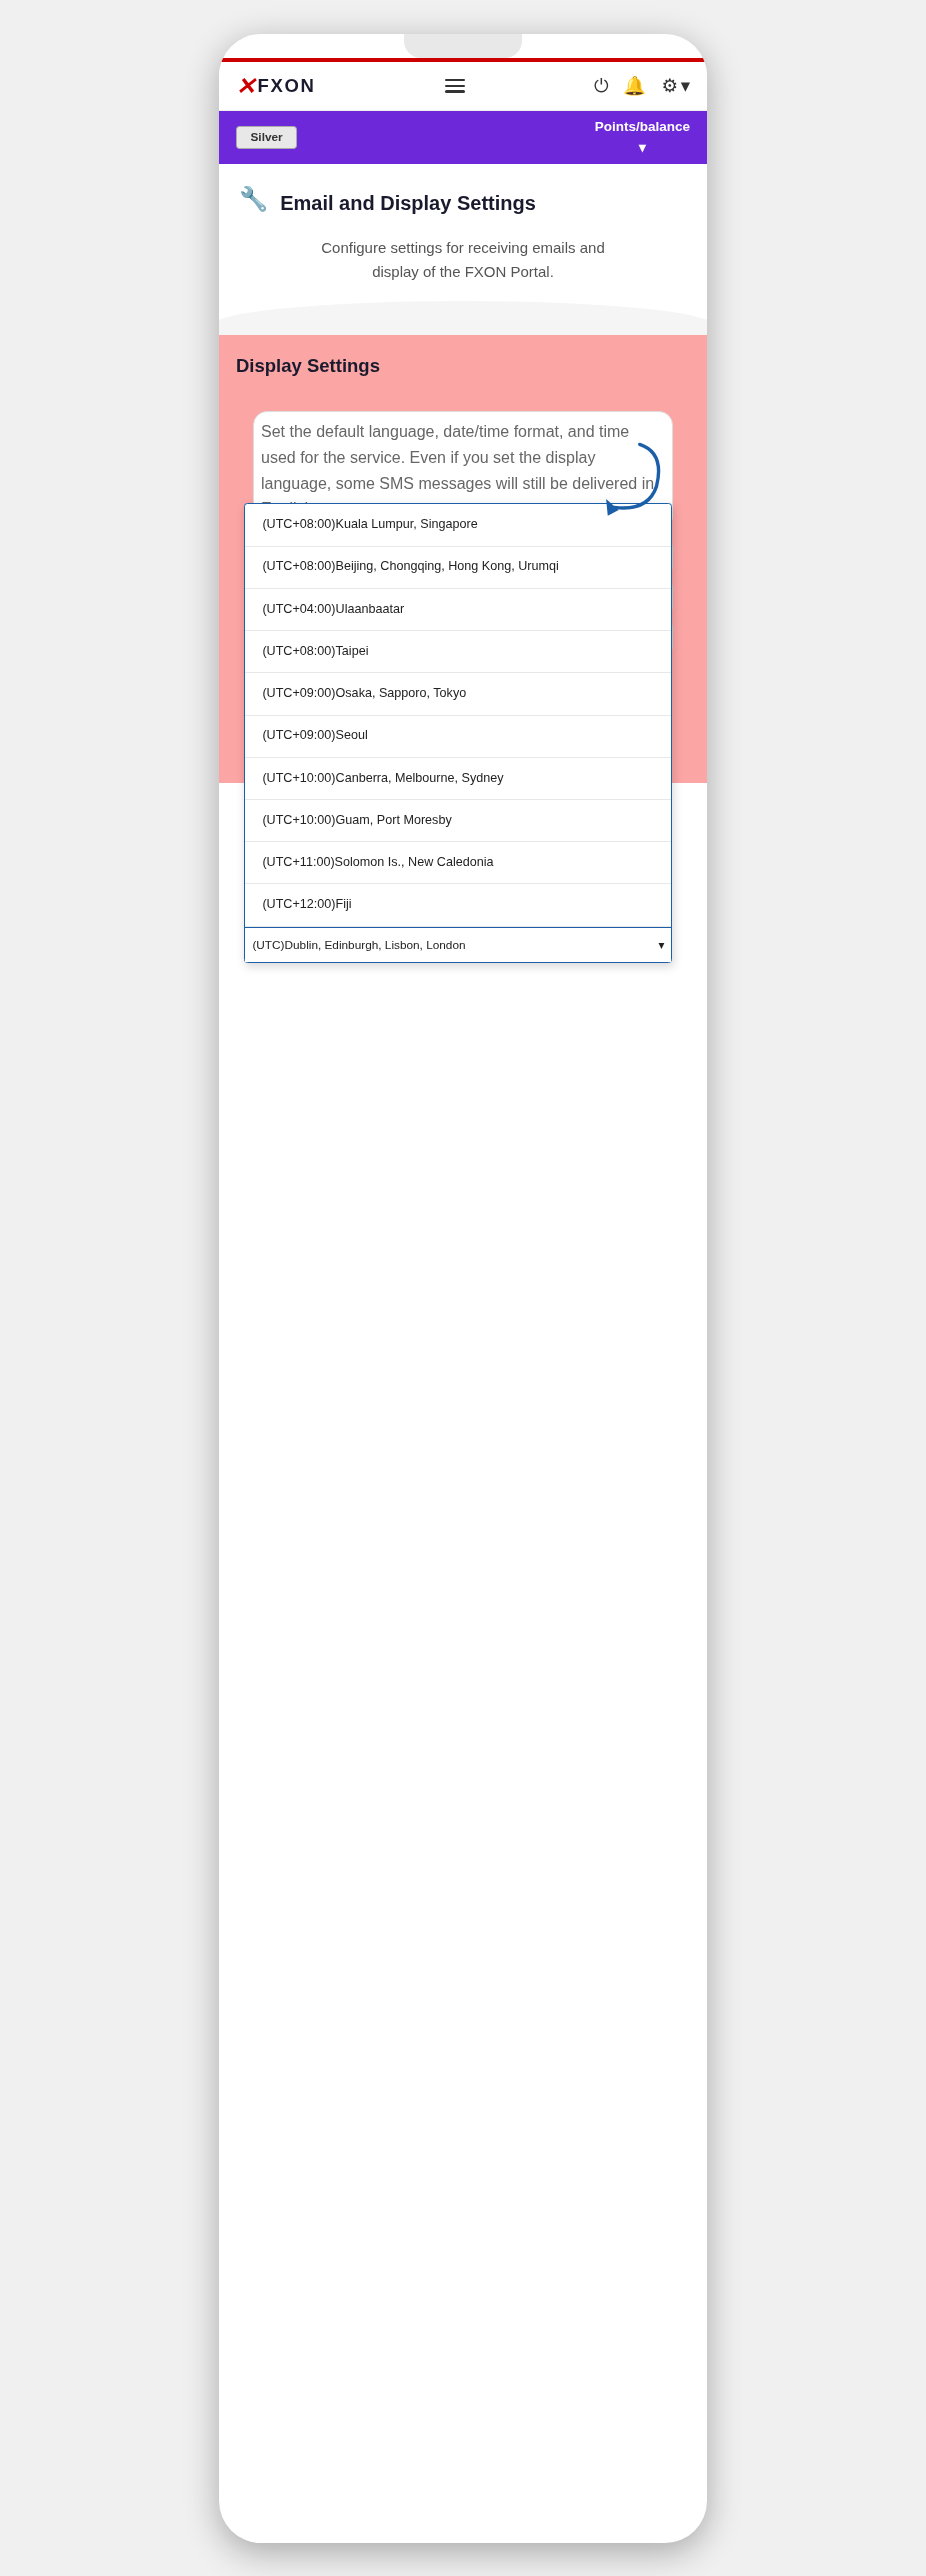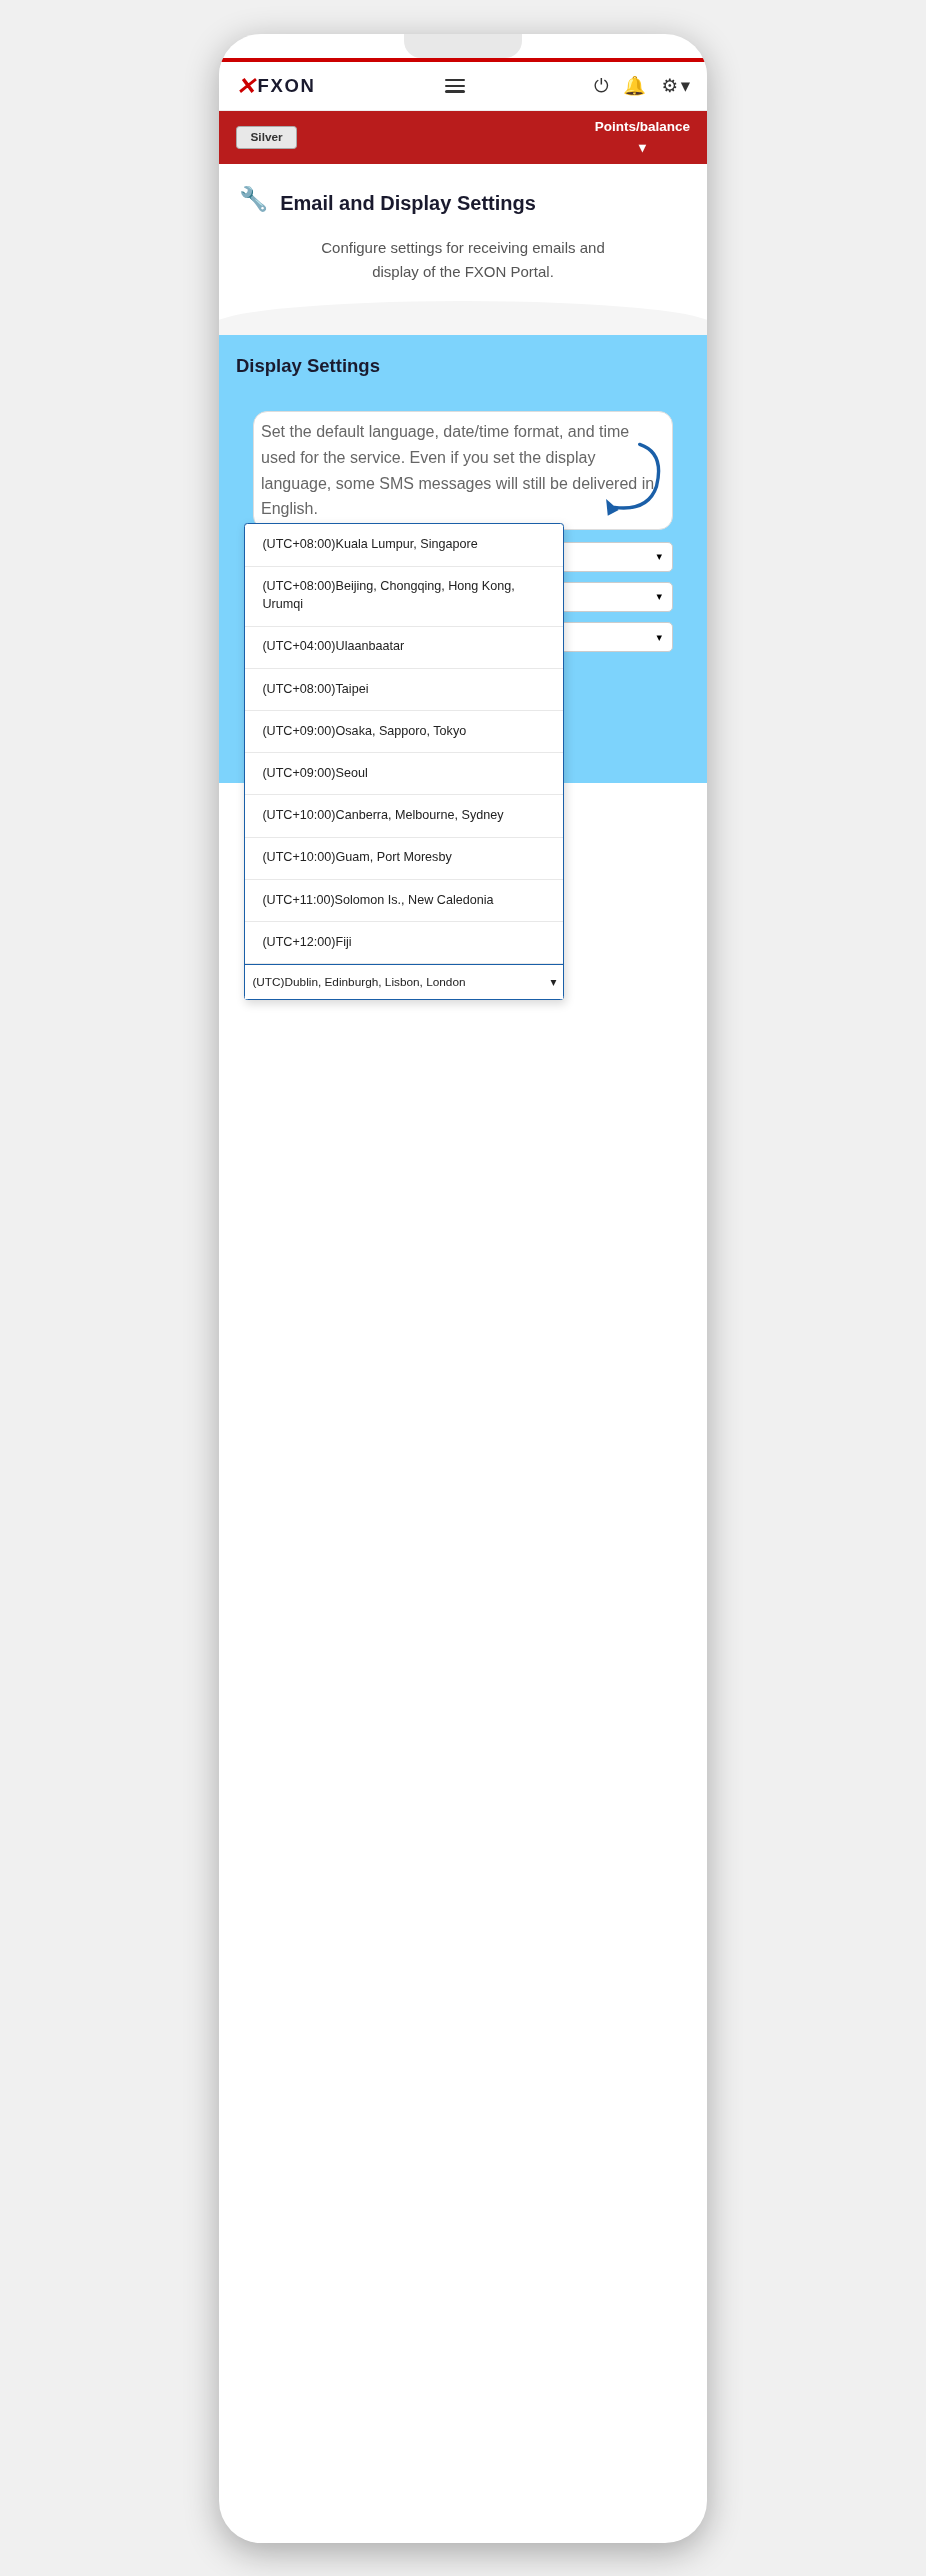--- a/index.html
+++ b/index.html
@@ -99,21 +99,21 @@
     .hamburger-lines span {
       display: block;
       width: 20px;
       height: 2.5px;
       background: #333;
       border-radius: 1.7px;
     }
 
     
     .nav-bar {
-      background: #b91c1c;
+      background: #6d28d9;
       padding: 8.4px 17px;
       display: flex;
       align-items: center;
       justify-content: space-between;
     }
 
     .silver-badge {
       background: #e8e8e8;
       border: 0.8px solid #aaa;
       border-radius: 3.4px;
@@ -181,21 +181,21 @@
       bottom: 0;
       left: -8.4px;
       right: -8.4px;
       height: 34px;
       background: #f5f5f5;
       border-radius: 50% 50% 0 0 / 25px 25px 0 0;
     }
 
     
     .main-content {
-      background: #7dd3fc;
+      background: #fca5a5;
       padding: 20px 17px;
     }
 
     .section-title {
       font-size: 18.5px;
       font-weight: 800;
       color: #1a1a2e;
       margin-bottom: 17px;
     }
 
@@ -245,27 +245,26 @@
       display: flex;
       align-items: center;
       justify-content: space-between;
     }
 
     
     .dropdown-overlay {
       position: absolute;
       top: 109px;
       left: 8.4px;
-      width: 320px;
+      width: 428px;
       background: #fff;
       border: 1.7px solid #1a5fa8;
       border-radius: 3.4px;
       z-index: 100;
       box-shadow: 1.7px 3.4px 10px rgba(0,0,0,0.15);
-      margin-top: 20px;
     }
 
     .dropdown-overlay-item {
       padding: 11.8px 17px;
       border-bottom: 0.8px solid #e8e8e8;
       font-size: 12.6px;
       color: #222;
       cursor: pointer;
       line-height: 1.4;
     }

